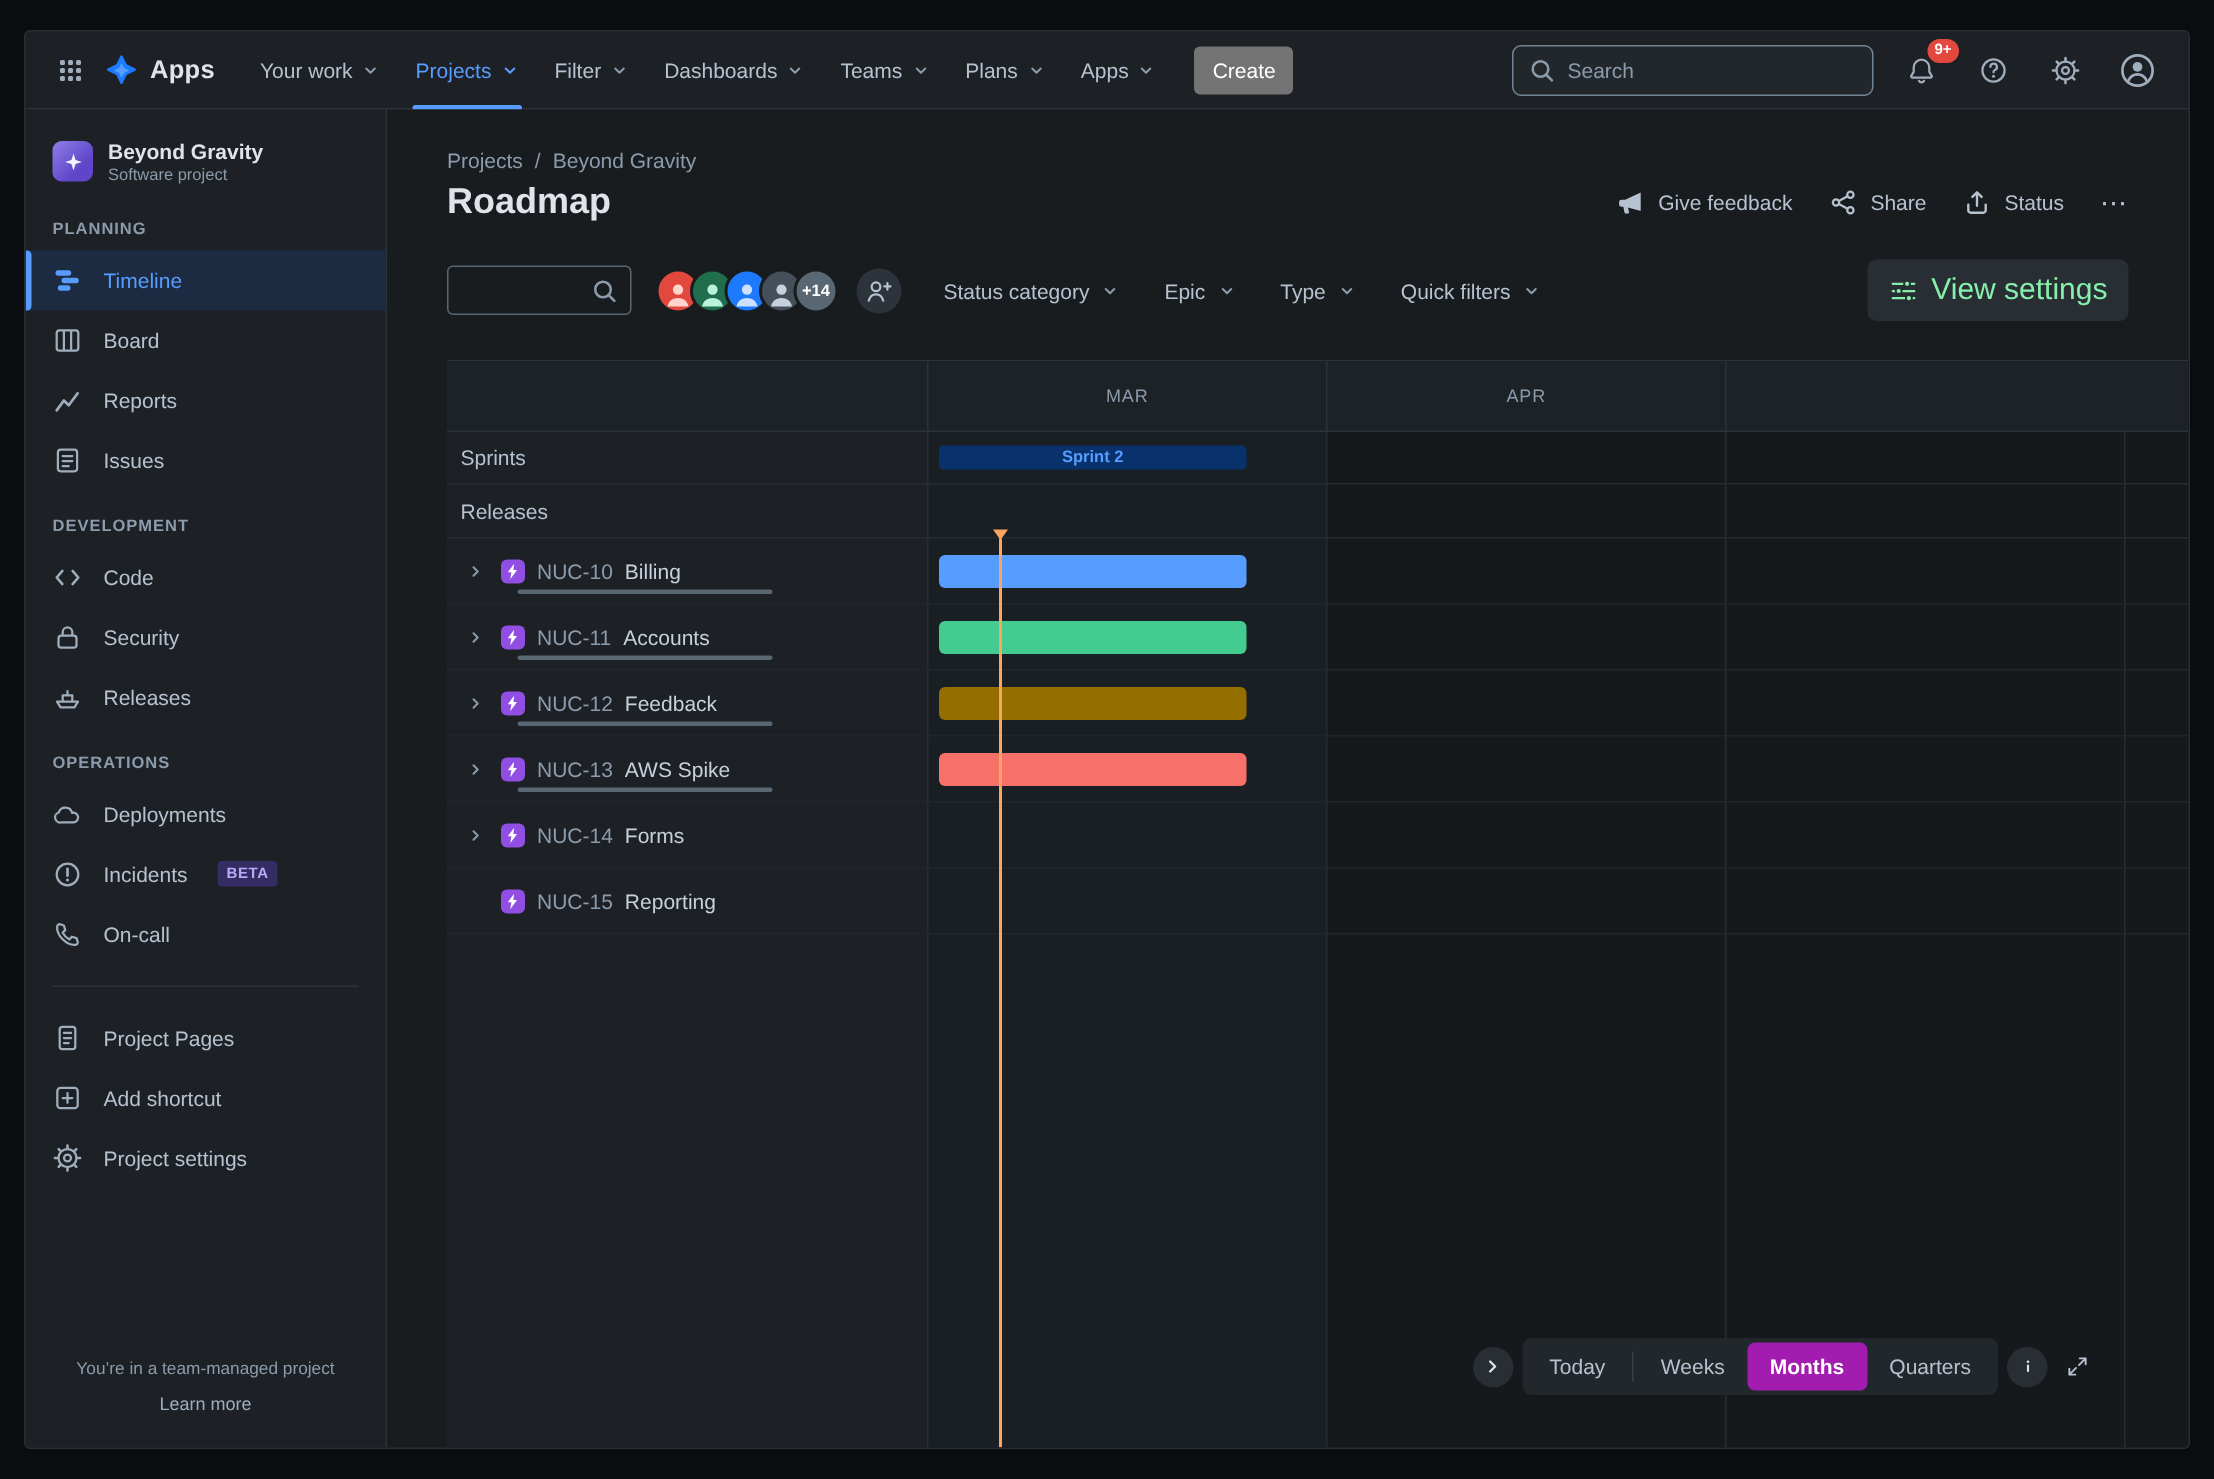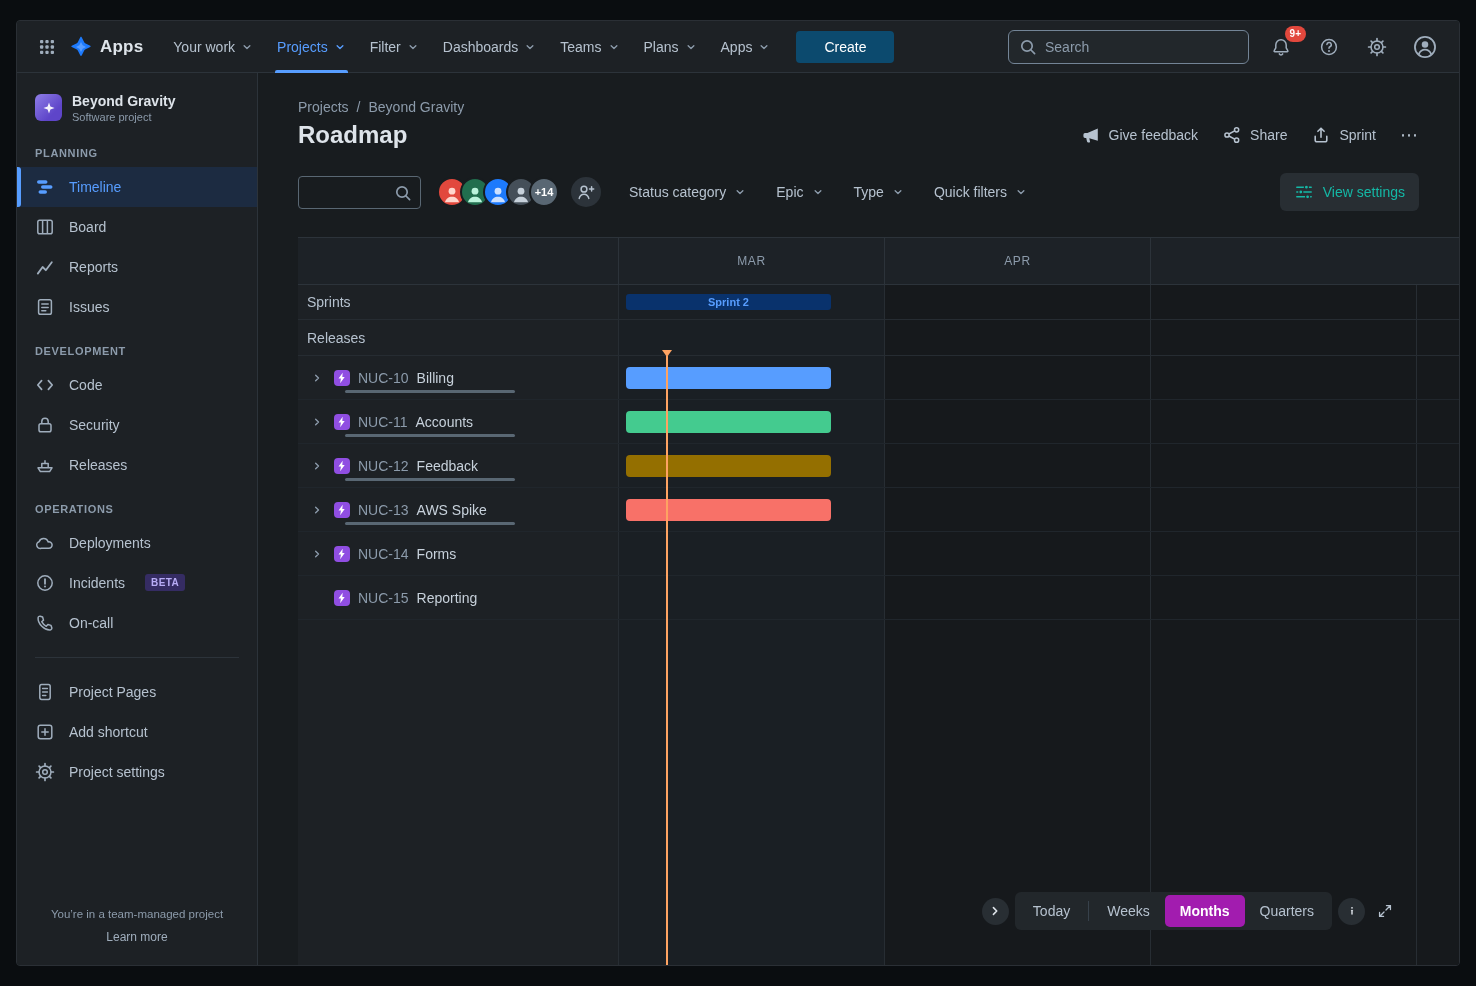--- a/index.html
+++ b/index.html
@@ -42,22 +42,22 @@
     font-size: 14px; color: #b6c2cf; cursor: pointer; background: transparent; border: none;
   }
   .nav-item .chev { color: #8c9bab; }
   .nav-item.active { color: #579dff; }
   .nav-item.active .chev { color: #579dff; }
   .nav-item.active::after {
     content: ""; position: absolute; left: 10px; right: 10px; bottom: 0; height: 3px;
     background: #579dff; border-radius: 2px 2px 0 0;
   }
   .create-btn {
-    margin-left: 14px; background: #0c4a6e; color: #fff; border: none; border-radius: 4px;
-    font-size: 14px; font-weight: 500; padding: 8px 28px; cursor: pointer;
+    margin-left: 14px; background: #737373; color: #fff; border: none; border-radius: 4px;
+    font-size: 14px; font-weight: 500; padding: 8px 12px; cursor: pointer;
     font-family: "Liberation Sans", sans-serif;
   }
   .nav-right { display: flex; align-items: center; gap: 16px; }
   .topsearch { position: relative; width: 241px; }
   .topsearch input {
     width: 100%; height: 34px; background: #22272b; border: 1px solid #738496; border-radius: 6px;
     color: #eab308; font-size: 14px; padding: 0 10px 0 36px; outline: none;
     font-family: "Liberation Sans", sans-serif;
   }
   .topsearch input::placeholder { color: #8c9bab; }
@@ -141,21 +141,21 @@
     display: flex; align-items: center; justify-content: center; margin-left: 12px; cursor: pointer;
   }
   .filters { display: flex; align-items: center; gap: 10px; margin-left: 18px; }
   .filter-btn {
     display: flex; align-items: center; gap: 8px; padding: 8px 10px; border: none; background: transparent;
     color: #b6c2cf; font-size: 14px; border-radius: 4px; cursor: pointer; font-family: "Liberation Sans", sans-serif;
   }
   .filter-btn .chev { color: #8c9bab; }
   .view-settings {
     margin-left: auto; display: flex; align-items: center; gap: 9px; background: #282e33; border: none;
-    color: #14b8a6; font-size: 14px; padding: 9px 14px; border-radius: 6px; cursor: pointer;
+    color: #86efac; font-size: 20px; padding: 9px 14px; border-radius: 6px; cursor: pointer;
     font-family: "Liberation Sans", sans-serif;
   }
 
   
   .timeline {
     position: relative; flex: 1; min-height: 0; margin: 26px 0 0 40px;
     background: #16191c; border-top: 1px solid #2c333a; overflow: hidden;
   }
   .lay-labelcol { position: absolute; left: 0; top: 0; bottom: 0; width: 320px; background: #1d2125; z-index: 0; }
   .lay-feb { position: absolute; left: 320px; top: 0; bottom: 0; width: 266px; background: #1a1f24; z-index: 0; }
@@ -630,21 +630,21 @@
             <button class="h-action">
               <svg class="ic ic20">
                   <use href="#sy-share"></use>
                 </svg>
               <span>Share</span>
             </button>
             <button class="h-action">
               <svg class="ic ic20">
                   <use href="#sy-export"></use>
                 </svg>
-              <span>Sprint</span>
+              <span>Status</span>
             </button>
             <button class="h-more">⋯</button>
           </div>
         </div>
       </div>
 
       <div class="toolbar">
         <div class="tb-search">
           <input type="text" placeholder="" style="">
           <span class="sicon">

